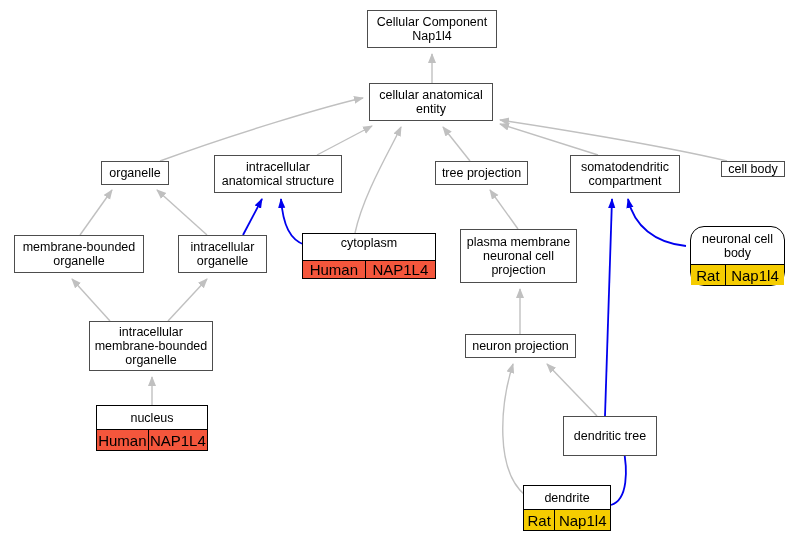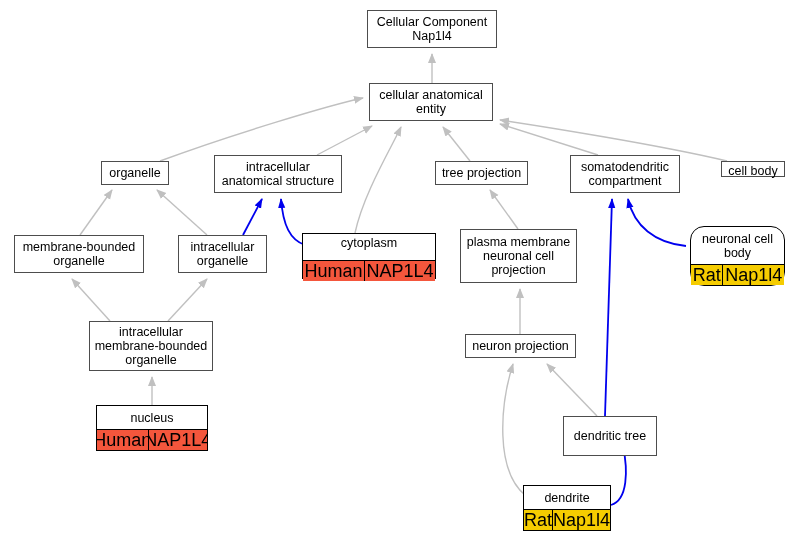--- a/index.html
+++ b/index.html
@@ -27,20 +27,21 @@
     pointer-events: none;
   }
   .node {
     position: absolute;
     box-sizing: border-box;
     background: #ffffff;
     border: 1.5px solid #4d4d4d;
     display: flex;
     flex-direction: column;
     z-index: 5;
+    justify-content: center;
   }
   .node .title {
     flex: 1 1 auto;
     display: flex;
     align-items: center;
     justify-content: center;
     text-align: center;
     font-size: 12.5px;
     line-height: 14px;
     color: #000000;
@@ -53,21 +54,21 @@
     flex-direction: row;
     border-top: 1.5px solid #000000;
     height: 21px;
     box-sizing: border-box;
   }
   .node .annot .cell {
     flex: 1 1 auto;
     display: flex;
     align-items: center;
     justify-content: center;
-    font-size: 18px;
+    font-size: 15px;
     color: #000000;
     box-sizing: border-box;
     white-space: nowrap;
     overflow: hidden;
   }
   .node .annot .cell + .cell {
     border-left: 1.5px solid #000000;
   }
   .node.annotated {
     border-color: #000000;

